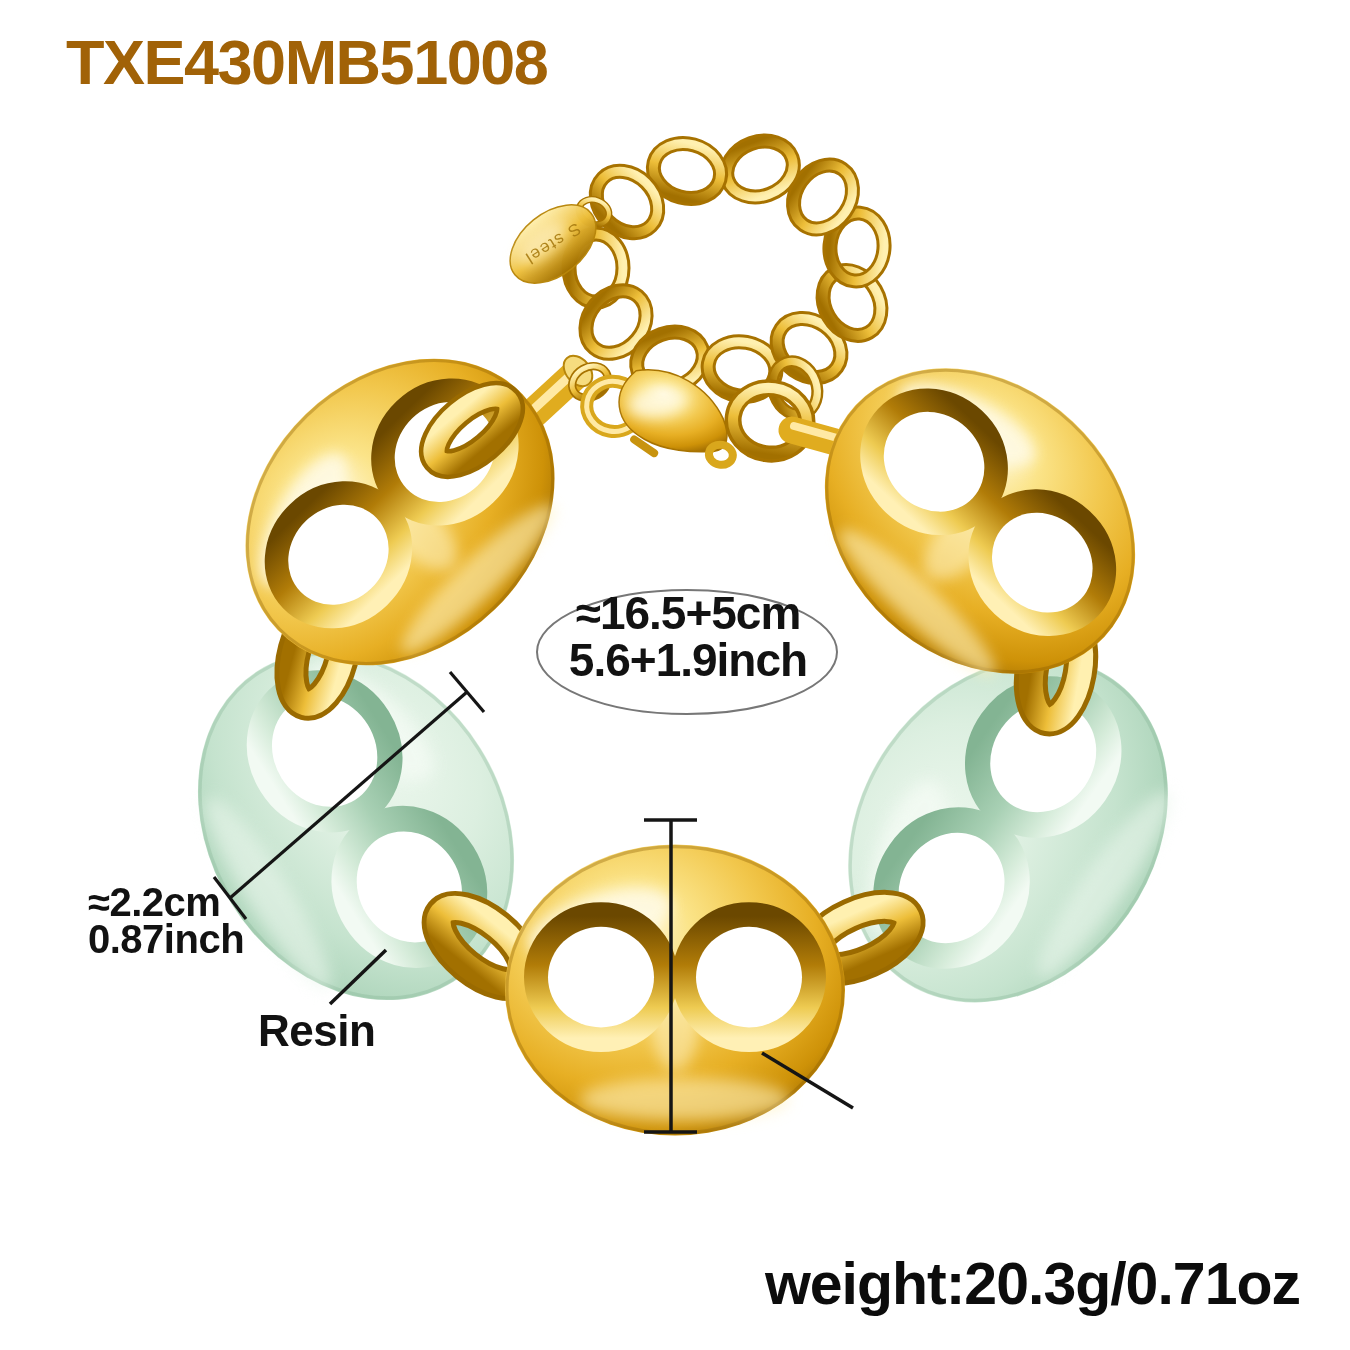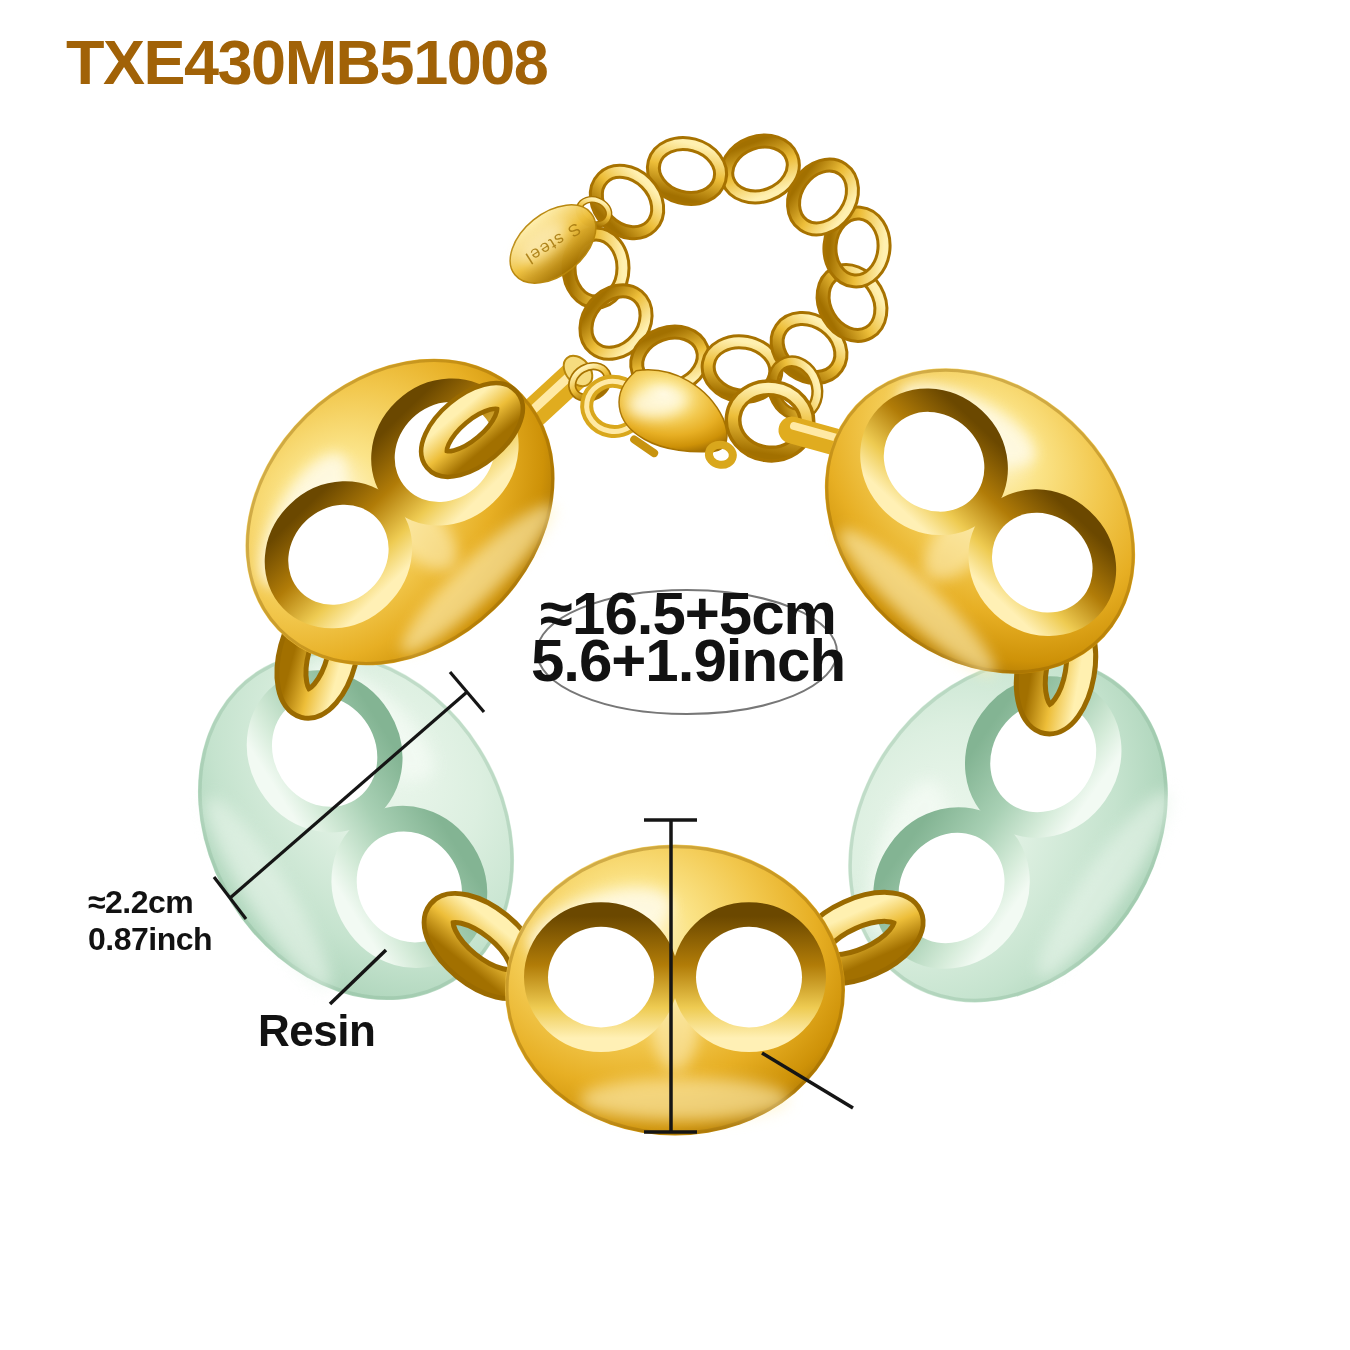--- a/index.html
+++ b/index.html
@@ -1,23 +1,23 @@
 <!DOCTYPE html>
 <html><head>
 <meta charset="utf-8">
 <style>
   html,body{margin:0;padding:0;background:#fff;}
   .canvas{position:relative;width:1350px;height:1350px;background:#fff;overflow:hidden;
           font-family:"Liberation Sans", sans-serif;}
   .scene{position:absolute;left:0;top:0;}
   .txt{position:absolute;color:#121212;white-space:nowrap;}
   .product-code{left:66px;top:26px;font-size:63px;font-weight:700;letter-spacing:-1.5px;color:#a16207;}
-  .size-label{left:512px;top:590px;width:352px;text-align:center;font-size:60px;font-weight:700;
+  .size-label{left:512px;top:590px;width:352px;text-align:center;font-size:46px;font-weight:700;
               line-height:47px;letter-spacing:-1px;}
-  .dim-label{font-size:32px;font-weight:700;line-height:37px;letter-spacing:-0.5px;}
+  .dim-label{font-size:40px;font-weight:700;line-height:37px;letter-spacing:-0.5px;}
   .width-label{left:88px;top:884px;}
   .height-label{left:599px;top:1133px;}
   .mat-label{font-size:44px;font-weight:700;letter-spacing:-0.5px;}
   .resin-label{left:258px;top:1006px;text-align:right;}
   .steel-label{left:856px;top:1078px;}
   .weight-label{right:50px;top:1250px;font-size:59px;font-weight:700;letter-spacing:-1px;color:#0c0c0c;}
 </style>
 </head>
 <body>
 
@@ -196,13 +196,14 @@
   </div>
 
   <div class="txt dim-label width-label">
     <div>≈2.2cm</div>
     <div>0.87inch</div>
   </div>
 
 
   <div class="txt mat-label resin-label">Resin</div>
 
+  <div class="txt weight-label">weight:20.3g/0.71oz</div>
 </div>
 
 </body></html>

